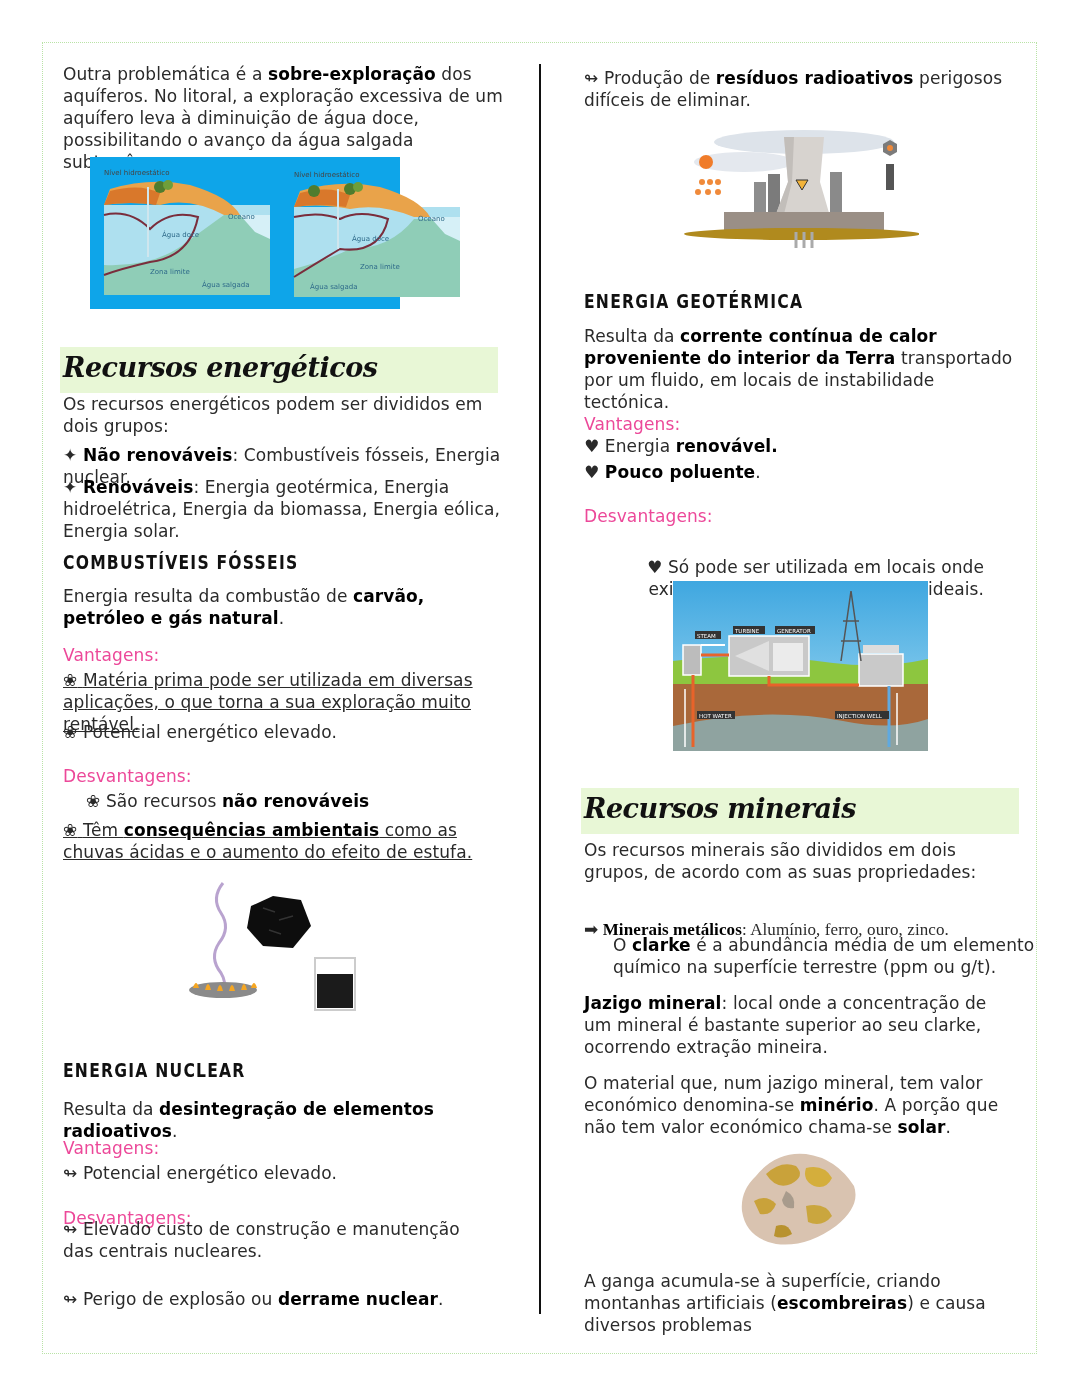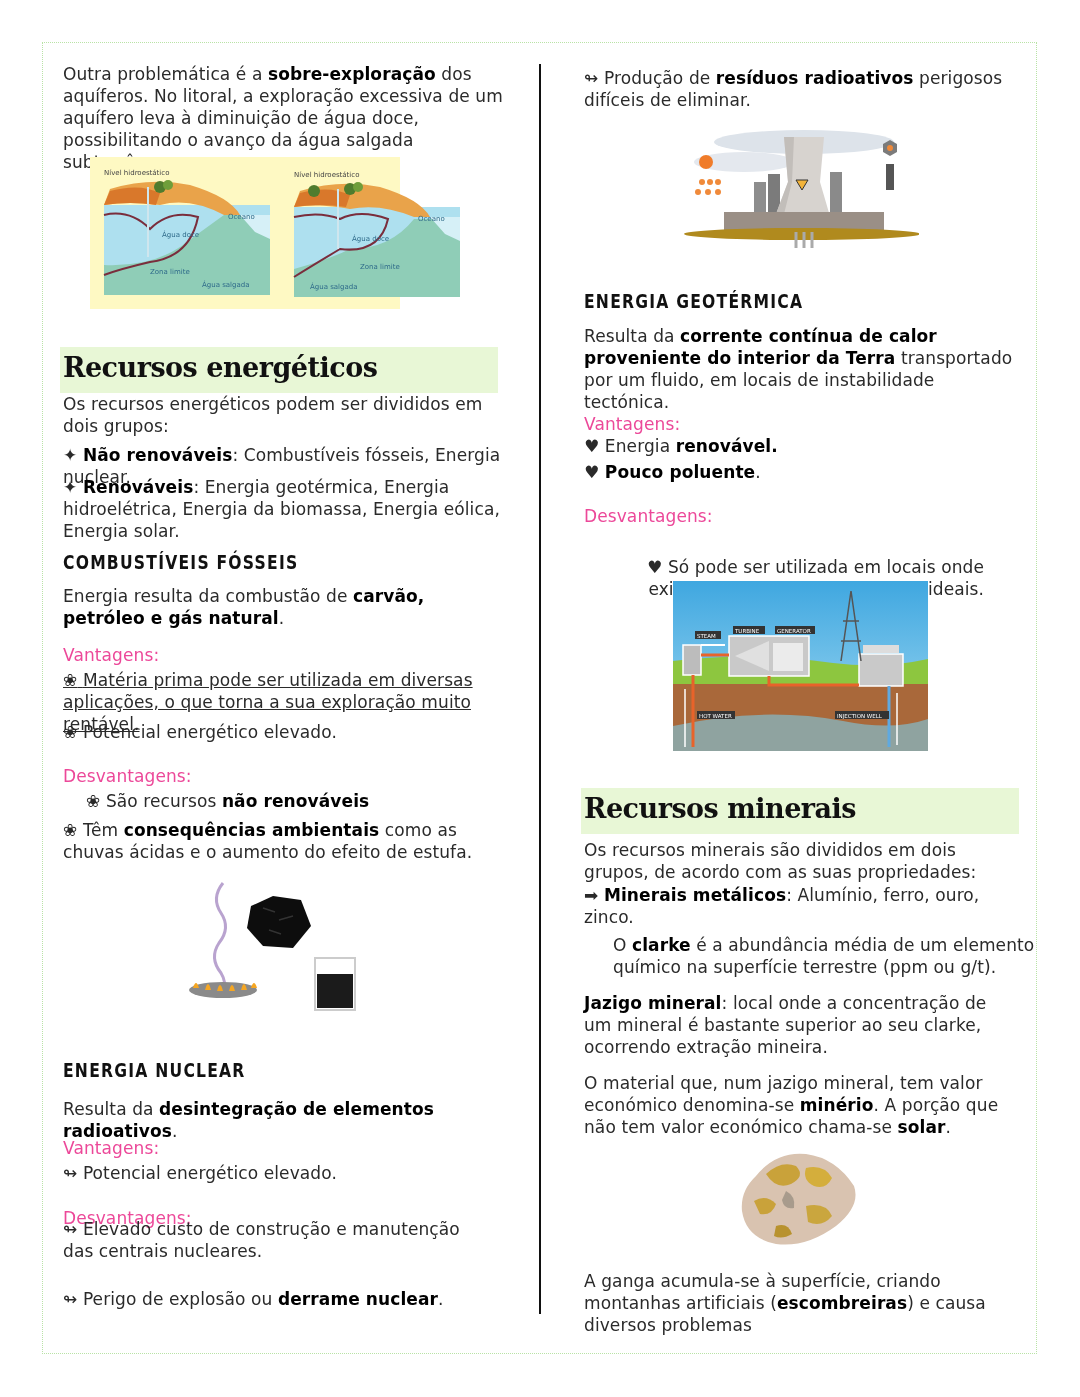--- a/index.html
+++ b/index.html
@@ -8,41 +8,41 @@
   .page-border { position:absolute; left:42px; top:42px; width:995px; height:1312px;
                  border:1px dotted #b9e3a6; box-sizing:border-box; }
   .col-divider { position:absolute; left:539px; top:64px; width:2px; height:1250px; background:#111; }
   .col { position:absolute; top:0; }
   .col-left { left:63px; width:440px; }
   .col-right { left:584px; width:440px; }
   .p { position:absolute; font-size:17px; line-height:22px; color:#2a2a2a; letter-spacing:0.1px; }
   .p b { color:#000; font-weight:bold; }
   .label { color:#ec4899; }
   .hl { position:absolute; background:#e8f7d6; height:46px; }
-  .script { position:absolute; font-family:"DejaVu Serif", serif; font-weight:bold;
+  .script { position:absolute; font-family:"DejaVu Serif", serif; font-style:italic; font-weight:bold;
             font-size:27px; color:#111; letter-spacing:-0.5px; }
   .caps { position:absolute; font-family:"DejaVu Sans", sans-serif; font-size:19px; font-weight:bold;
           letter-spacing:1.5px; color:#111; transform:scaleX(0.82); transform-origin:left center; }
   svg { display:block; }
   .img { position:absolute; }
   .tag { font-family:"DejaVu Sans", sans-serif; }
 </style>
 </head>
 <body>
 
 <div class="page-border"></div>
 <div class="col-divider"></div>
 
 <div class="col col-left">
 
   <div class="p" style="top:63px; width:440px;">
     <span>Outra problemática é a </span><b>sobre-exploração</b><span> dos aquíferos. No litoral, a exploração excessiva de um aquífero leva à diminuição de água doce, possibilitando o avanço da água salgada subterrânea.</span>
   </div>
 
-  <div class="img" style="left:27px; top:157px; width:310px; height:152px; background:#fef9c3;">
+  <div class="img" style="left:27px; top:157px; width:310px; height:152px; background:#0ea5e9;">
     <svg width="378" height="152" viewBox="0 0 378 152">
 
       <g>
         <rect x="14" y="48" width="166" height="90" fill="#8fcdb7"></rect>
         <path d="M14,48 L14,108 Q60,110 90,90 Q120,68 134,58 L180,58 L180,48 Z" fill="#aee0ef"></path>
         <path d="M14,48 L20,32 Q60,20 100,28 Q140,40 150,58 L134,58 Q100,40 70,48 Q40,44 14,48 Z" fill="#e9a34a"></path>
         <path d="M14,48 L20,34 Q50,26 70,36 L66,48 Q40,44 14,48 Z" fill="#d9782b"></path>
         <path d="M134,58 L150,58 L165,75 L180,82 L180,58 Z" fill="#d6f0f7"></path>
         <path d="M14,58 Q40,52 60,72 Q80,52 108,60 Q100,100 60,105 Q30,112 14,118" fill="none" stroke="#7a2d3c" stroke-width="2"></path>
         <line x1="58" y1="30" x2="58" y2="100" stroke="#cfe6ee" stroke-width="2"></line>
@@ -98,21 +98,21 @@
     <span>❀</span> <span>Matéria prima pode ser utilizada em diversas aplicações, o que torna a sua exploração muito rentável.</span>
   </div>
   <div class="p" style="top:721px; width:440px;">
     <span>❀</span> <span>Potencial energético elevado.</span>
   </div>
 
   <div class="p label" style="top:765px;"><span>Desvantagens</span>:</div>
   <div class="p" style="top:790px; width:440px;margin-left:23px;">
     <span>❀</span> <span>São recursos </span><b>não renováveis</b>
   </div>
-  <div class="p" style="top:819px; width:440px;">
+  <div class="p" style="top:819px; width:440px;text-decoration:underline;">
     <span>❀</span> <span>Têm </span><b>consequências ambientais</b><span> como as chuvas ácidas e o aumento do efeito de estufa.</span>
   </div>
 
   <div class="img" style="left:120px; top:878px; width:180px; height:140px;">
     <svg width="180" height="140" viewBox="0 0 180 140">
       <path d="M40,5 Q28,20 38,35 Q48,50 36,65 Q26,80 38,95 Q44,105 40,112" fill="none" stroke="#b9a3cf" stroke-width="3"></path>
       <ellipse cx="40" cy="112" rx="34" ry="8" fill="#8a8a8a"></ellipse>
       <g fill="#f5a623">
         <path d="M10,110 q3,-10 6,0 z"></path>
           <path d="M22,112 q3,-12 6,0 z"></path>
@@ -236,21 +236,21 @@
       <rect x="162" y="130" width="54" height="8" fill="#333"></rect>
       <text x="164" y="136.5" font-size="5.5" fill="#fff" class="tag">INJECTION WELL</text>
     </svg>
   </div>
 
   <div class="hl" style="left:-3px; top:788px; width:438px;"></div>
   <div class="script" style="left:0; top:793px;">Recursos minerais</div>
 
   <div class="p" style="top:839px; width:440px;">Os recursos minerais são divididos em dois grupos, de acordo com as suas propriedades:</div>
 
-  <div class="p" style="top:884px; width:440px;">
+  <div class="p" style="top:919px; width:440px;font-family:Liberation Serif, serif;">
     <span>➡</span> <b>Minerais metálicos</b><span>: Alumínio, ferro, ouro, zinco.</span>
   </div>
 
   <div class="p" style="top:934px; width:440px;margin-left:29px;">
     <span>O </span><b>clarke</b><span> é a abundância média de um elemento químico na superfície terrestre (ppm ou g/t).</span>
   </div>
 
   <div class="p" style="top:992px; width:430px;">
     <b>Jazigo mineral</b><span>: local onde a concentração de um mineral é bastante superior ao seu clarke, ocorrendo extração mineira.</span>
   </div>

